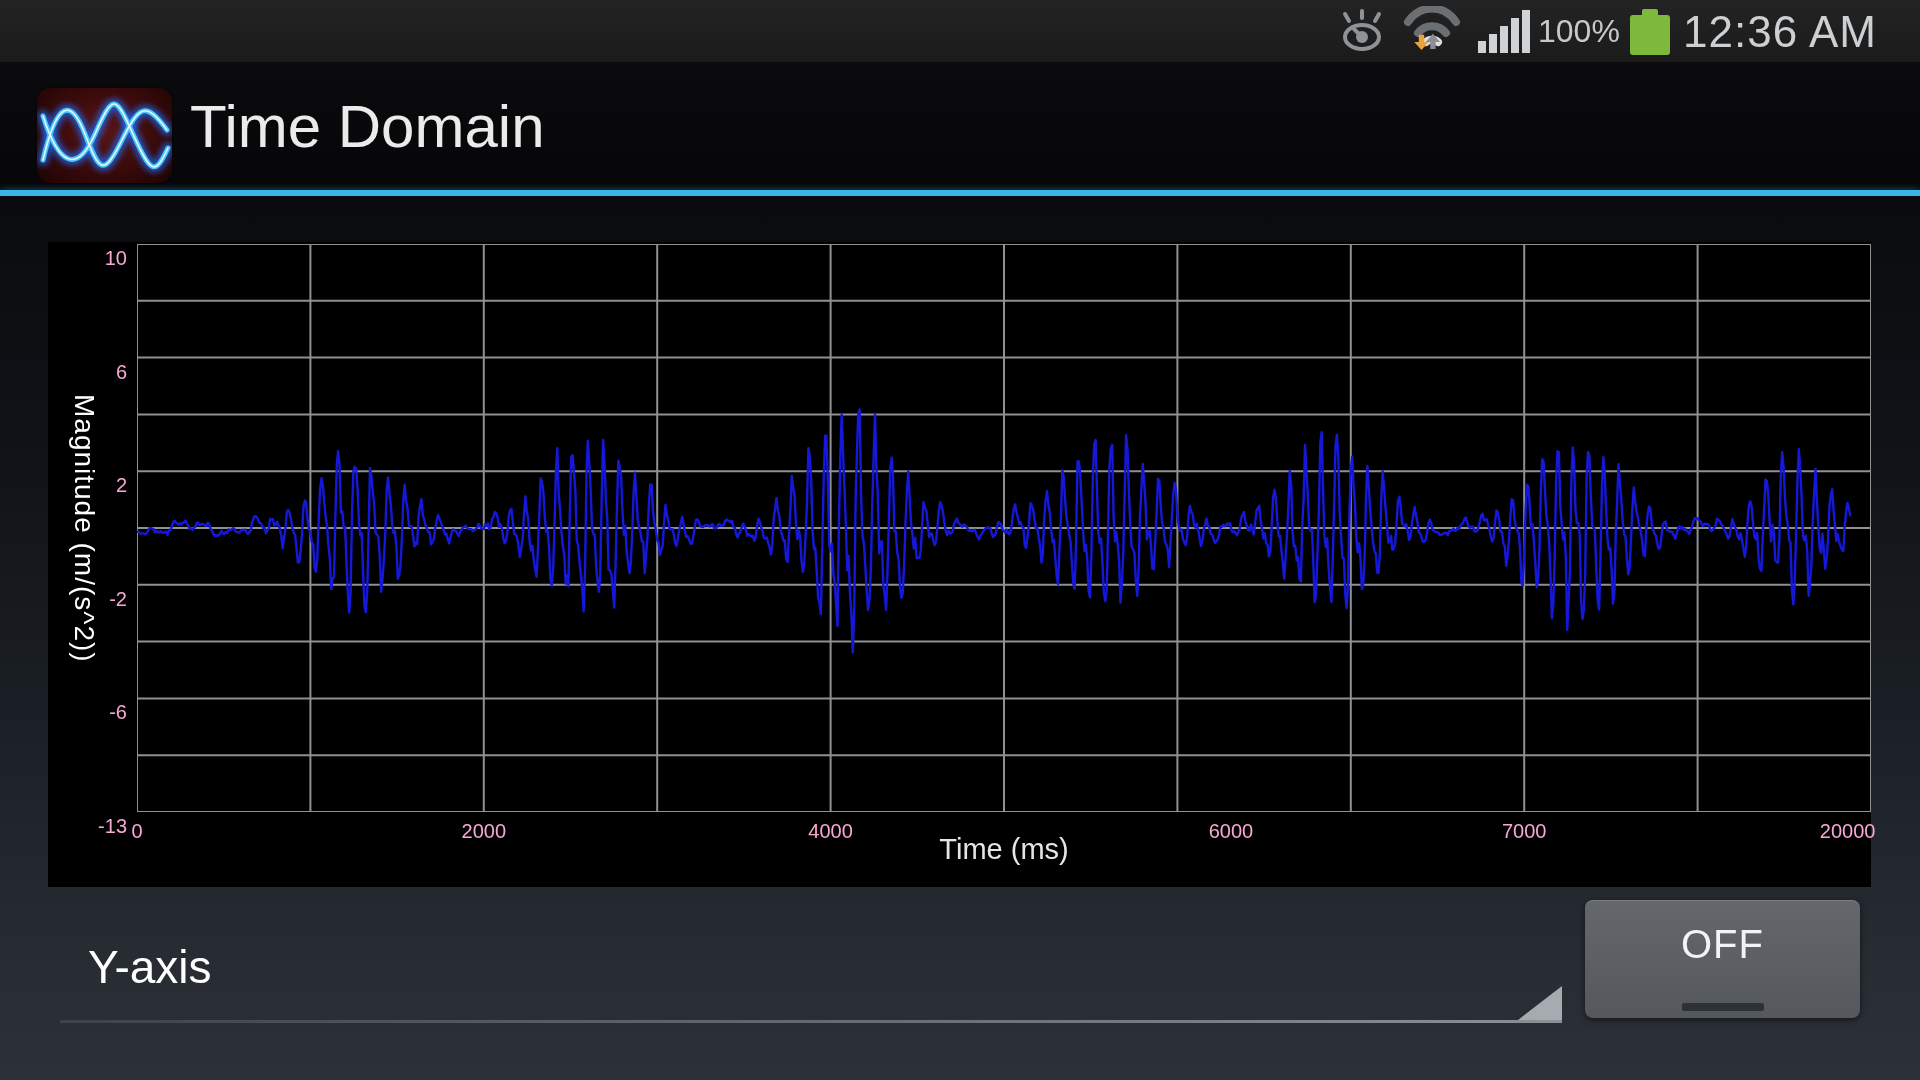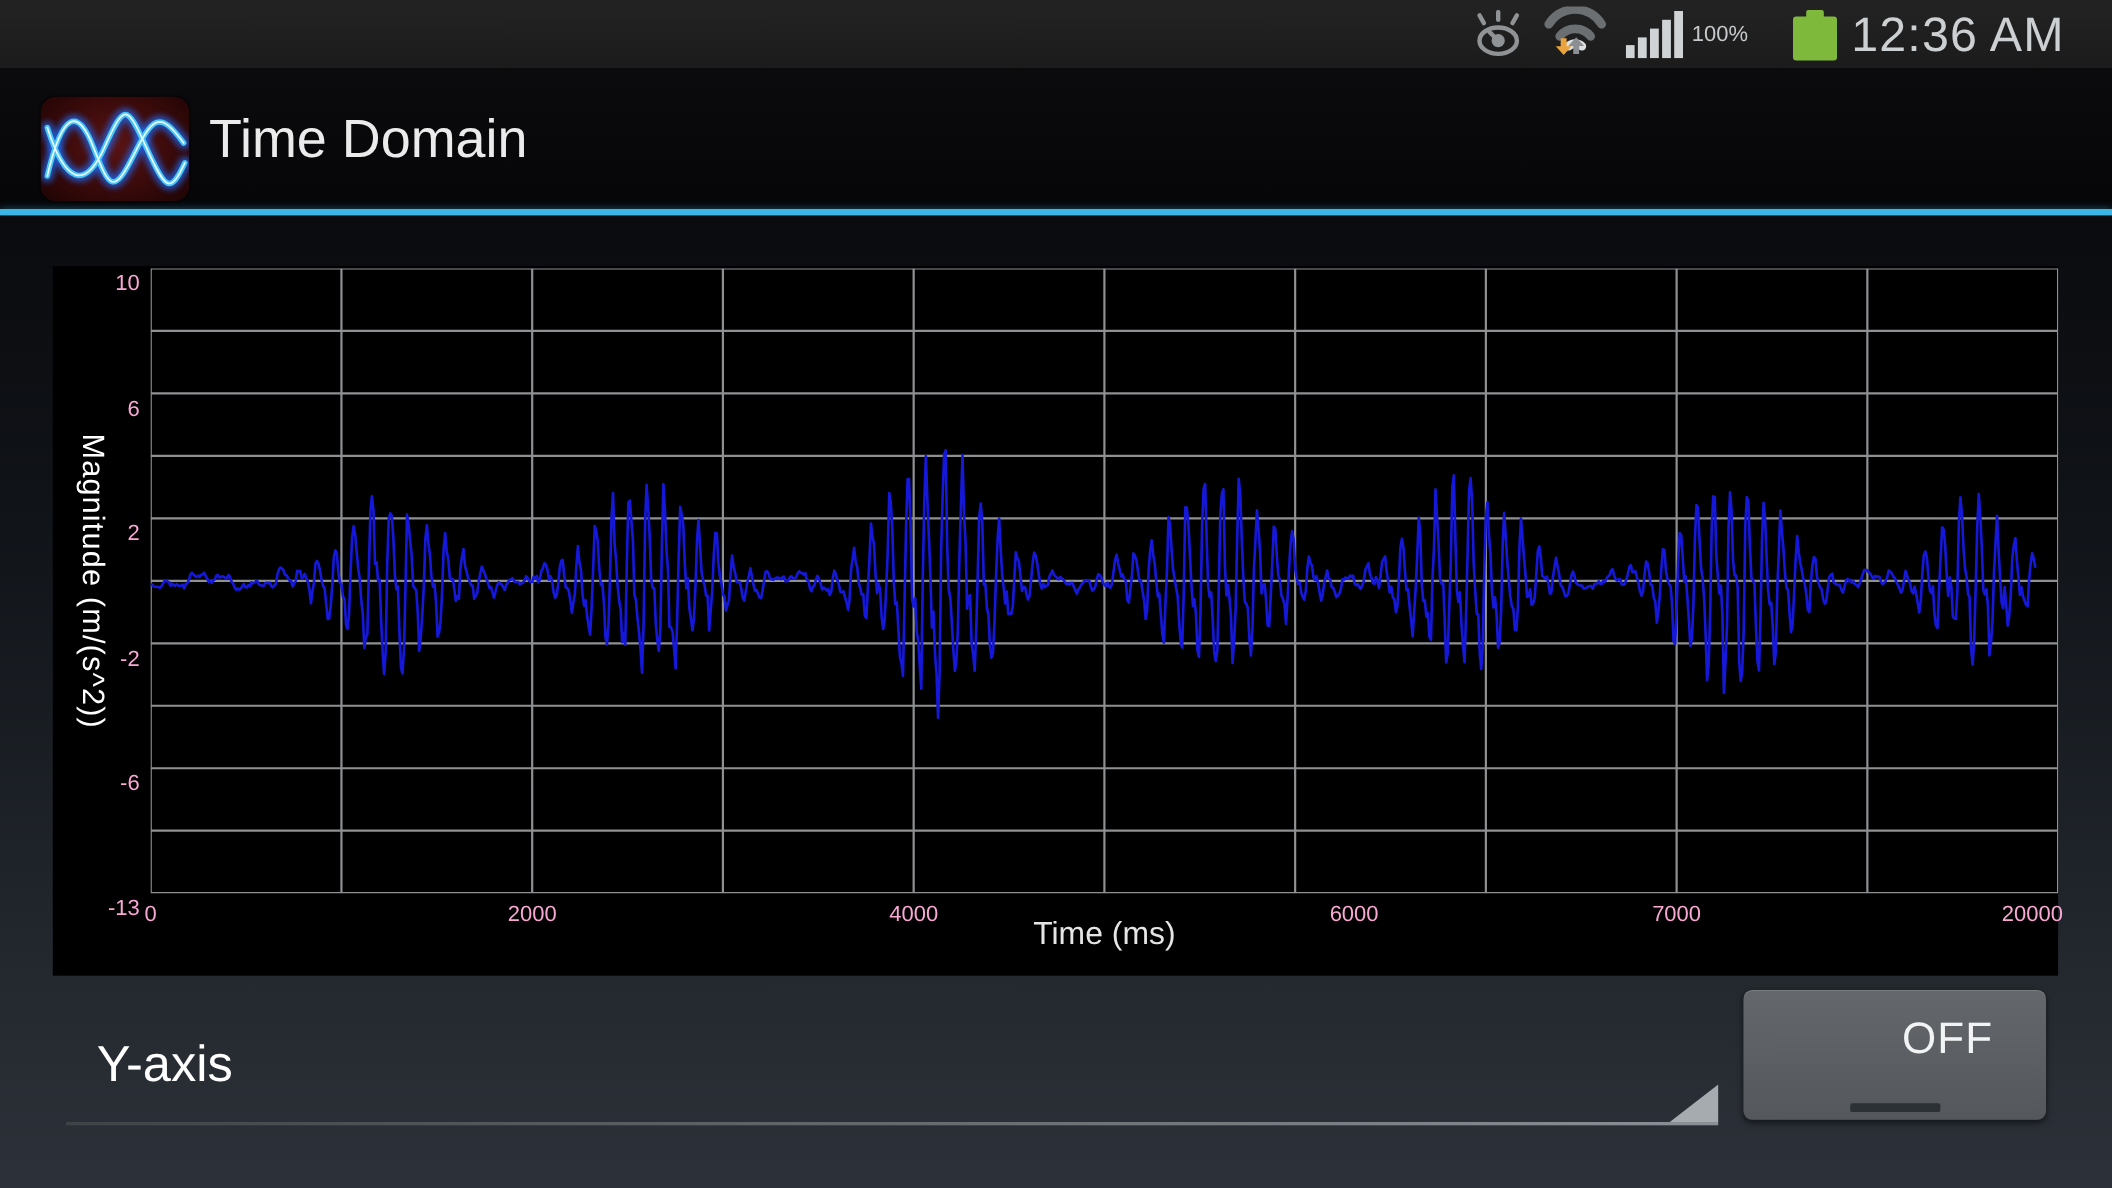--- a/index.html
+++ b/index.html
@@ -7,35 +7,35 @@
           font-family:"Liberation Sans","DejaVu Sans",sans-serif;background:#000;}
 
   
   .status-bar{position:absolute;left:0;top:0;width:1920px;height:62px;
               background:linear-gradient(180deg,#232323,#1b1b1b);}
   .sb-icon{position:absolute;top:0;height:62px;display:flex;align-items:center;}
   .sb-eye{left:1337px;}
   .sb-wifi{left:1402px;}
   .sb-signal{left:1478px;}
   .sb-batt-pct{position:absolute;left:1538px;top:0;height:62px;line-height:62px;
-               color:#c6c9cb;font-size:20px;}
+               color:#c6c9cb;font-size:32px;}
   .sb-battery{position:absolute;left:1630px;top:9px;width:40px;height:46px;}
   .batt-cap{position:absolute;left:12px;top:0;width:16px;height:7px;background:#7fb93c;border-radius:2px 2px 0 0;}
   .batt-body{position:absolute;left:0;top:6px;width:40px;height:40px;background:#7fb93c;border-radius:3px;}
   .sb-time{position:absolute;left:1683px;top:0;height:62px;line-height:64px;
            color:#cdd0d2;font-size:44px;letter-spacing:1px;text-align:right;}
 
   
   .app-bar{position:absolute;left:0;top:62px;width:1920px;height:128px;
            background:linear-gradient(180deg,#0b0b0d,#060608);}
   .app-icon{position:absolute;left:37px;top:26px;width:135px;height:95px;border-radius:14px;
             background:radial-gradient(ellipse at 50% 45%,#5a1414 0%,#3a0a0a 55%,#1d0404 100%);
             overflow:hidden;box-shadow:0 0 2px #000;}
   .app-title{position:absolute;left:190px;top:0;height:128px;line-height:130px;
-             color:#ebebeb;font-size:49px;}
+             color:#ebebeb;font-size:60px;}
   .accent-line{position:absolute;left:0;top:190px;width:1920px;height:6px;background:#3ab5e5;
                box-shadow:0 1px 8px rgba(70,195,240,.55);}
 
   
   .main{position:absolute;left:0;top:196px;width:1920px;height:884px;
         background:linear-gradient(180deg,#0a0b0e 0%,#101318 30%,#1f242a 68%,#282d34 88%,#2c3139 100%);}
 
   .chart-panel{position:absolute;left:48px;top:46px;width:1823px;height:645px;background:#000;}
   .plot{position:absolute;left:89px;top:2px;width:1734px;height:568px;}
   .plot svg{display:block;}
@@ -53,21 +53,21 @@
   .spinner-label{position:absolute;left:28px;top:4px;color:#ffffff;font-size:46px;line-height:54px;text-align:center;}
   .spinner-underline{position:absolute;left:0;top:84px;width:1502px;height:3px;
                      background:linear-gradient(90deg,#3e4347,#8a9095);}
   .spinner-triangle{position:absolute;right:0;top:50px;width:0;height:0;
                     border-left:44px solid transparent;border-bottom:34px solid #a6abaf;}
   .toggle-btn{position:absolute;left:1585px;top:704px;width:275px;height:118px;border:0;
               border-radius:8px;cursor:pointer;
               background:linear-gradient(180deg,#64686c,#54585c);
               box-shadow:0 2px 6px rgba(0,0,0,.55),inset 0 1px 0 rgba(255,255,255,.14);}
   .toggle-text{position:absolute;left:0;top:22px;width:100%;text-align:center;
-               color:#f2f3f4;font-size:40px;letter-spacing:1px;padding-left:48px;}
+               color:#f2f3f4;font-size:40px;letter-spacing:1px;}
   .toggle-indicator{position:absolute;left:97px;top:103px;width:82px;height:8px;
                     background:#2c3135;border-radius:2px;}
 </style>
 </head>
 <body>
 
 <div class="screen">
 
   <div class="status-bar">
     <div class="sb-icon sb-eye">

